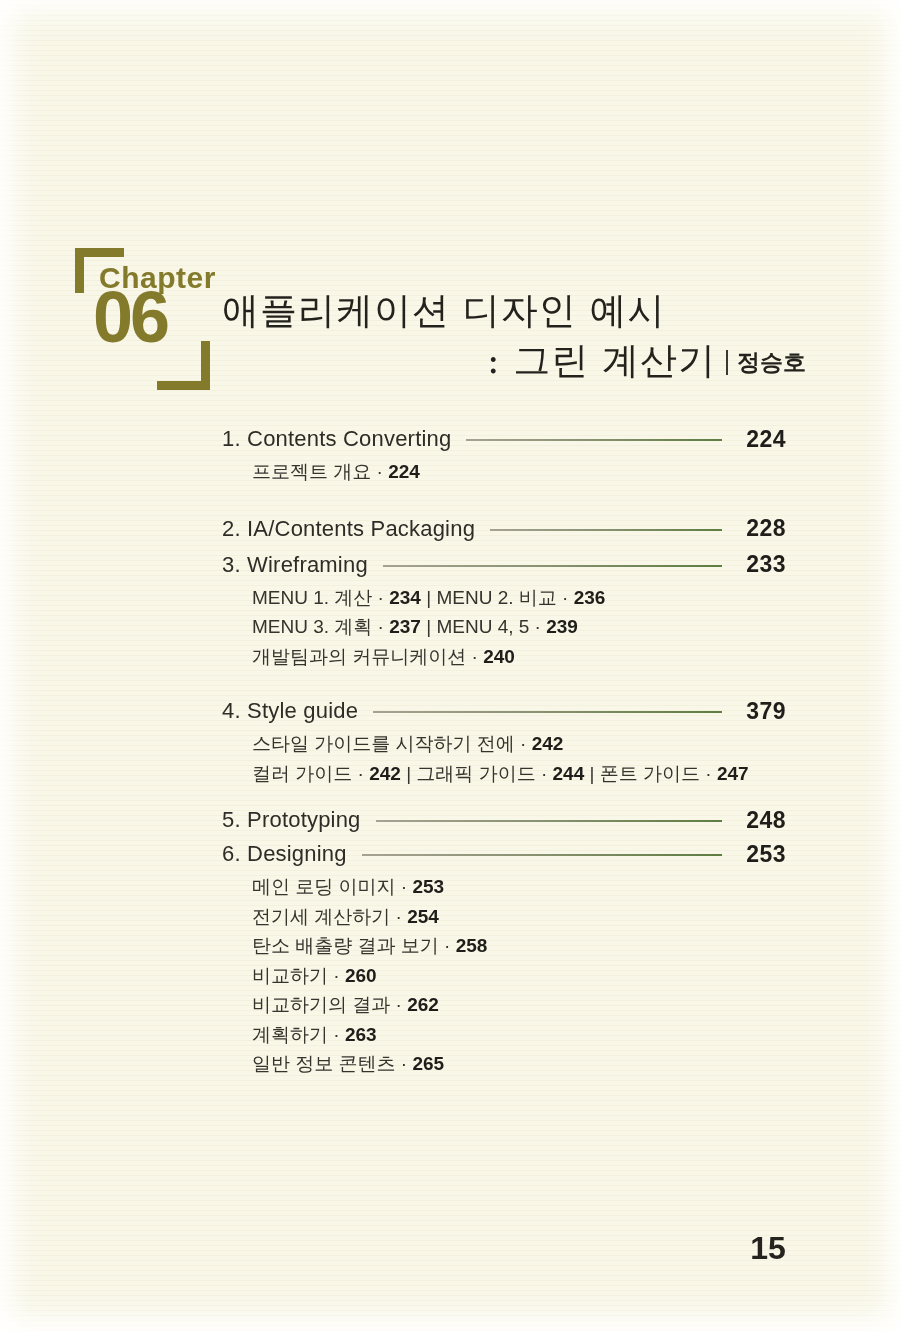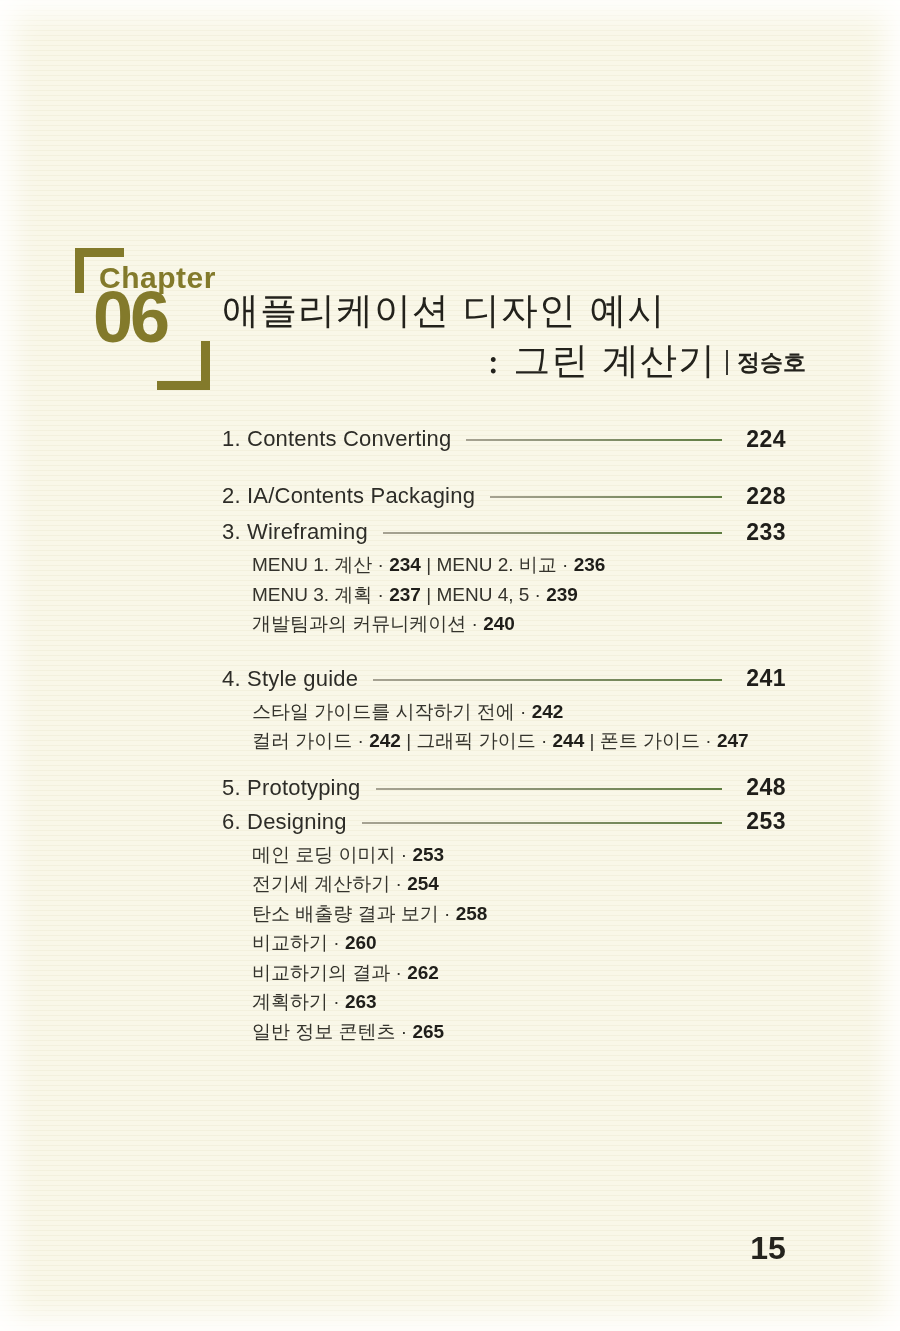--- a/index.html
+++ b/index.html
@@ -170,20 +170,21 @@
     <span class="author-name">정승호</span>
   </div>
 
   <div class="toc">
       <div class="toc-group">
     <div class="toc-entry">
       <span class="toc-label">1. Contents Converting</span>
       <span class="toc-leader"></span>
       <span class="toc-page">224</span>
     </div>
+  <div class="toc-sub"><span>프로젝트 개요 · </span><span class="sub-num">224</span></div>
       </div>
       <div class="toc-group">
     <div class="toc-entry">
       <span class="toc-label">2. IA/Contents Packaging</span>
       <span class="toc-leader"></span>
       <span class="toc-page">228</span>
     </div>
   </div>
       <div class="toc-group">
     <div class="toc-entry">
@@ -192,21 +193,21 @@
       <span class="toc-page">233</span>
     </div>
   <div class="toc-sub"><span>MENU 1. 계산 · </span><span class="sub-num">234</span><span> | MENU 2. 비교 · </span><span class="sub-num">236</span></div>
         <div class="toc-sub"><span>MENU 3. 계획 · </span><span class="sub-num">237</span><span> | MENU 4, 5 · </span><span class="sub-num">239</span></div>
         <div class="toc-sub"><span>개발팀과의 커뮤니케이션 · </span><span class="sub-num">240</span></div>
       </div>
       <div class="toc-group">
     <div class="toc-entry">
       <span class="toc-label">4. Style guide</span>
       <span class="toc-leader"></span>
-      <span class="toc-page">241</span>
+      <span class="toc-page">379</span>
     </div>
   <div class="toc-sub"><span>스타일 가이드를 시작하기 전에 · </span><span class="sub-num">242</span></div>
         <div class="toc-sub"><span>컬러 가이드 · </span><span class="sub-num">242</span><span> | 그래픽 가이드 · </span><span class="sub-num">244</span><span> | 폰트 가이드 · </span><span class="sub-num">247</span></div>
       </div>
       <div class="toc-group">
     <div class="toc-entry">
       <span class="toc-label">5. Prototyping</span>
       <span class="toc-leader"></span>
       <span class="toc-page">248</span>
     </div>

